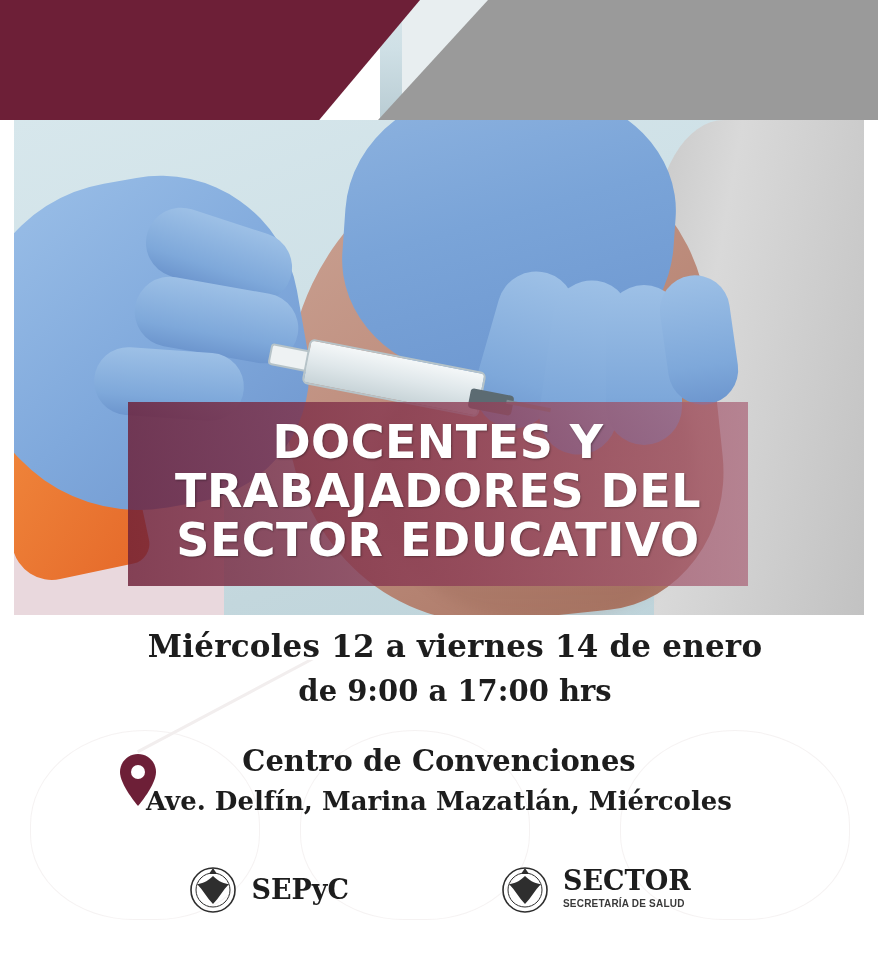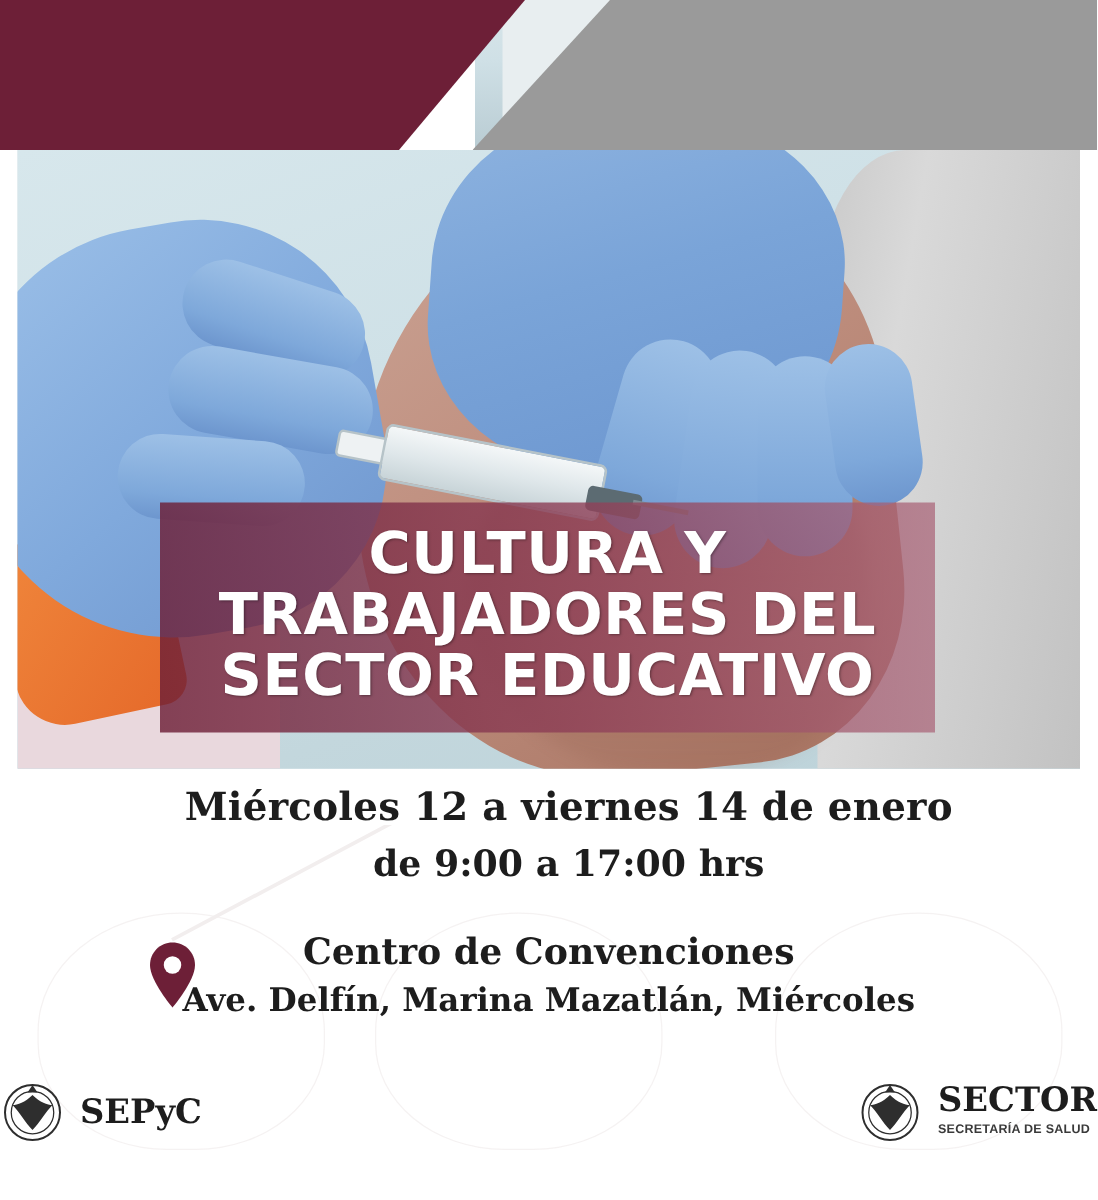--- a/index.html
+++ b/index.html
@@ -319,21 +319,21 @@
     width: 40px; height: 56px;
     z-index: 5;
   }
 
   
   .logos {
     position: absolute;
     bottom: 42px; left: 0;
     width: 878px;
     display: flex;
-    justify-content: space-between;
+    justify-content: center;
     gap: 150px;
     z-index: 4;
   }
   .logo-group {
     display: flex;
     align-items: center;
     gap: 12px;
   }
   .crest {
     width: 52px; height: 58px;
@@ -396,21 +396,21 @@
     <div class="finger lf1"></div>
     <div class="finger lf2"></div>
     <div class="finger lf3"></div>
     <div class="syringe-plunger"></div>
     <div class="syringe-body"></div>
     <div class="syringe-tip"></div>
     <div class="needle"></div>
   </div>
 
   <div class="headline">
-    <span class="headline-line">CULTURA Y</span>
+    <span class="headline-line">DOCENTES Y</span>
     <span class="headline-line">TRABAJADORES DEL</span>
     <span class="headline-line">SECTOR EDUCATIVO</span>
   </div>
 
   <div class="info">
     <div class="date-line1">Miércoles 12 a viernes 14 de enero</div>
     <div class="date-line2">de 9:00 a 17:00 hrs</div>
   </div>
 
   <svg class="pin" viewBox="0 0 40 56">

